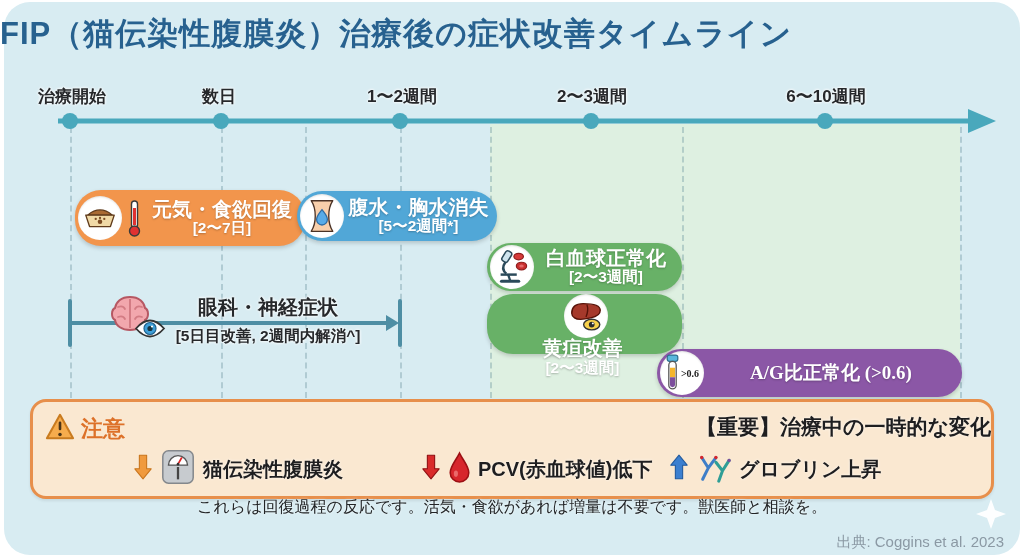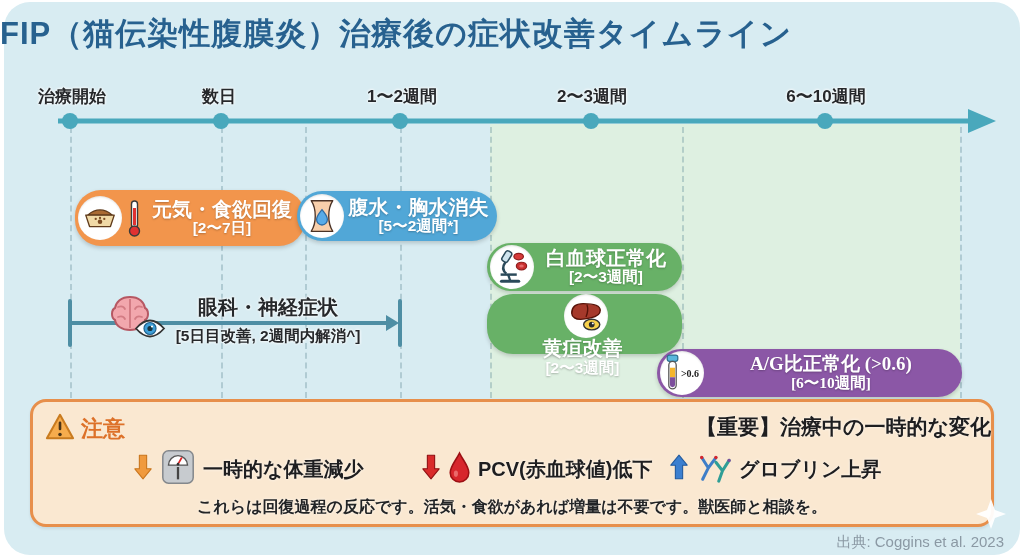--- a/index.html
+++ b/index.html
@@ -25,29 +25,29 @@
   .bar-wbc{left:487px;top:243px;width:195px;height:48px;background:var(--bar_green,#68b167);}
   .bar-jaundice{left:487px;top:294px;width:195px;height:60px;background:var(--bar_green,#68b167);flex-direction:column;}
   .bar-ag{left:657px;top:349px;width:305px;height:48px;background:var(--bar_purple,#8b57a6);font-family:Liberation Serif, serif;}
   .bar-ag .blabel{font-size:19px;}
   .tube-val{font-size:10px;font-weight:bold;color:#222;margin-left:1px;}
   .neuro-label{position:absolute;left:158px;top:294px;width:220px;text-align:center;font-size:20px;font-weight:bold;
     color:var(--text_dark,#26282b);text-shadow:0 0 3px #fff,0 0 3px #fff;white-space:nowrap;}
   .neuro-range{position:absolute;left:138px;top:326px;width:260px;text-align:center;font-size:15.5px;font-weight:bold;
     color:var(--text_dark,#26282b);text-shadow:0 0 3px #fff,0 0 3px #fff;white-space:nowrap;}
   .neuro-icon{position:absolute;}
-  .warning-box{position:absolute;left:30px;top:399px;width:964px;height:128px;background:var(--warning_bg,#fae8d1);
+  .warning-box{position:absolute;left:30px;top:399px;width:964px;height:100px;background:var(--warning_bg,#fae8d1);
     border:3px solid var(--warning_border,#e78f4b);border-radius:16px;box-sizing:border-box;box-shadow:0 2px 3px rgba(0,0,0,0.08);}
   .warn-badge{position:absolute;left:12px;top:11px;display:flex;align-items:center;gap:6px;}
   .warn-badge-label{font-size:22px;font-weight:bold;color:var(--warning_accent,#dd7129);}
   .warn-heading{position:absolute;left:0;right:0;top:11px;text-align:right;font-size:21px;font-weight:bold;
     color:#1e1e20;text-shadow:0 0 3px rgba(255,255,255,0.8);}
   .warn-item{position:absolute;top:46px;height:42px;display:flex;align-items:center;gap:6px;}
   .warn-item-label{font-size:20px;font-weight:bold;color:#1e1e20;white-space:nowrap;text-shadow:0 0 3px rgba(255,255,255,0.8);}
-  .warn-note{position:absolute;left:0;right:0;top:95px;text-align:center;font-size:16px;font-weight:bold;
+  .warn-note{position:absolute;left:0;right:0;top:95px;text-align:center;font-size:16px;font-weight:normal;
     color:#222426;text-shadow:0 0 3px rgba(255,255,255,0.8);}
   .source{position:absolute;right:20px;top:533px;font-size:15px;color:var(--source_text,#8b99a4);}
   .sparkle{position:absolute;left:976px;top:499px;}
 </style>
 </head>
 <body>
 
 <div class="canvas">
   <div class="card"></div>
 
@@ -162,21 +162,20 @@
       <svg width="15" height="38" viewBox="0 0 14 36">
         <rect x="2" y="1" width="10" height="6" rx="2" fill="#59b7dd" stroke="#2f6f8e" stroke-width="1.2"></rect>
         <rect x="3.5" y="7" width="7" height="26" rx="3.5" fill="#fff" stroke="#555" stroke-width="1.2"></rect>
         <rect x="4.6" y="13" width="4.8" height="9" fill="#f5b62c"></rect>
         <path d="M4.6 22 h4.8 v7 a2.4 2.4 0 0 1 -4.8 0 Z" fill="#7c4e9c"></path>
       </svg>
       <span class="tube-val">&gt;0.6</span>
     </span>
     <span class="btext">
       <div class="blabel">A/G比正常化 (&gt;0.6)</div>
-      <div class="brange">[6〜10週間]</div>
     </span>
   </div>
 
   <span class="neuro-icon" style="left:108px;top:293px">
     <svg width="44" height="42" viewBox="0 0 44 42">
       <path d="M22 4 C13 4 8 9 7 15 C3 17 3 25 7 27 C8 33 14 37 22 37 C30 37 36 33 37 27 C41 25 41 17 37 15 C36 9 31 4 22 4 Z" fill="#f2a7ad" stroke="#b65863" stroke-width="2"></path>
       <line x1="22" y1="6" x2="22" y2="35" stroke="#d37c84" stroke-width="2"></line>
       <path d="M10 14 Q15 12 17 16 M10 24 Q15 22 17 26 M34 14 Q29 12 27 16 M34 24 Q29 22 27 26" fill="none" stroke="#d37c84" stroke-width="1.8" stroke-linecap="round"></path>
     </svg>
   </span>
@@ -212,21 +211,21 @@
       </span>
       <span>
         <svg width="38" height="38" viewBox="0 0 40 40">
           <rect x="4" y="3" width="32" height="34" rx="6" fill="#c7cbcf" stroke="#84888c" stroke-width="1.6"></rect>
           <path d="M10 18 A10 10 0 0 1 30 18 Z" fill="#fff" stroke="#555" stroke-width="1.5"></path>
           <line x1="20" y1="17" x2="24" y2="10" stroke="#d22" stroke-width="1.8"></line>
           <circle cx="20" cy="17" r="1.4" fill="#333"></circle>
           <line x1="20" y1="20" x2="20" y2="33" stroke="#444" stroke-width="2.4"></line>
         </svg>
       </span>
-      <span class="warn-item-label">一時的な体重減少</span>
+      <span class="warn-item-label">猫伝染性腹膜炎</span>
     </div>
 
     <div class="warn-item" style="left:636px">
       <span>
         <svg width="20" height="32" viewBox="0 0 22 30">
           <path d="M11 2 L20 13 H15 V28 H7 V13 H2 Z" style="fill:var(--arrow_up_blue,#3b7fd0)" stroke="#215a9e" stroke-width="1.2" stroke-linejoin="round"></path>
         </svg>
       </span>
       <span>
         <svg width="38" height="34" viewBox="0 0 40 36">

